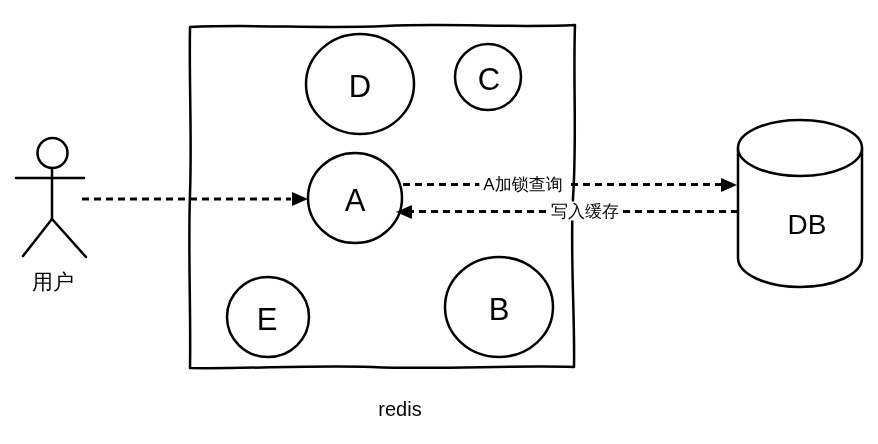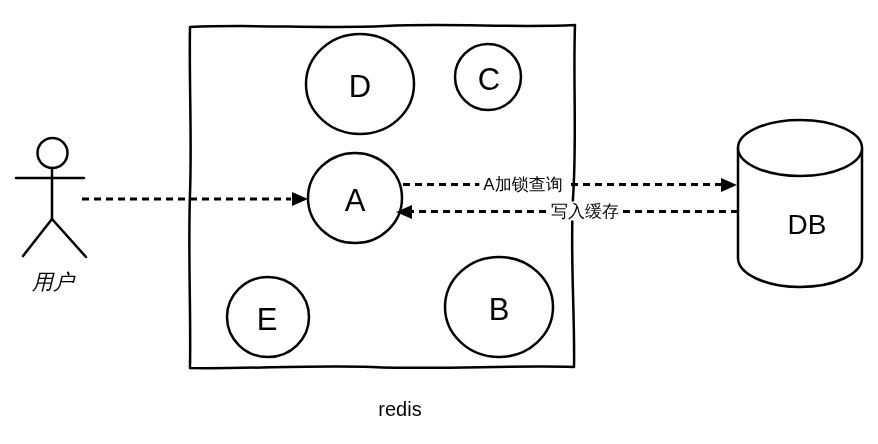--- a/index.html
+++ b/index.html
@@ -100,17 +100,17 @@
 
   <div class="lbl node-letter" style="left:360px; top:86px;">D</div>
   <div class="lbl node-letter" style="left:489px; top:79px;">C</div>
   <div class="lbl node-letter" style="left:355px; top:200px;">A</div>
   <div class="lbl node-letter" style="left:267px; top:319px;">E</div>
   <div class="lbl node-letter" style="left:499px; top:309px;">B</div>
 
   <div class="lbl edge-label" style="left:523px; top:184px;">A加锁查询</div>
   <div class="lbl edge-label" style="left:585px; top:211px;font-family:Liberation Serif, serif;">写入缓存</div>
 
-  <div class="lbl actor-label" style="left:53px;  top:281px;font-style:italic;">用户</div>
+  <div class="lbl actor-label" style="left:53px;  top:281px;">用户</div>
   <div class="lbl box-label" style="left:400px; top:409px;">redis</div>
   <div class="lbl db-label" style="left:799px; top:225px;margin-left:8px;">DB</div>
 
 </div>
 
 </body></html>

